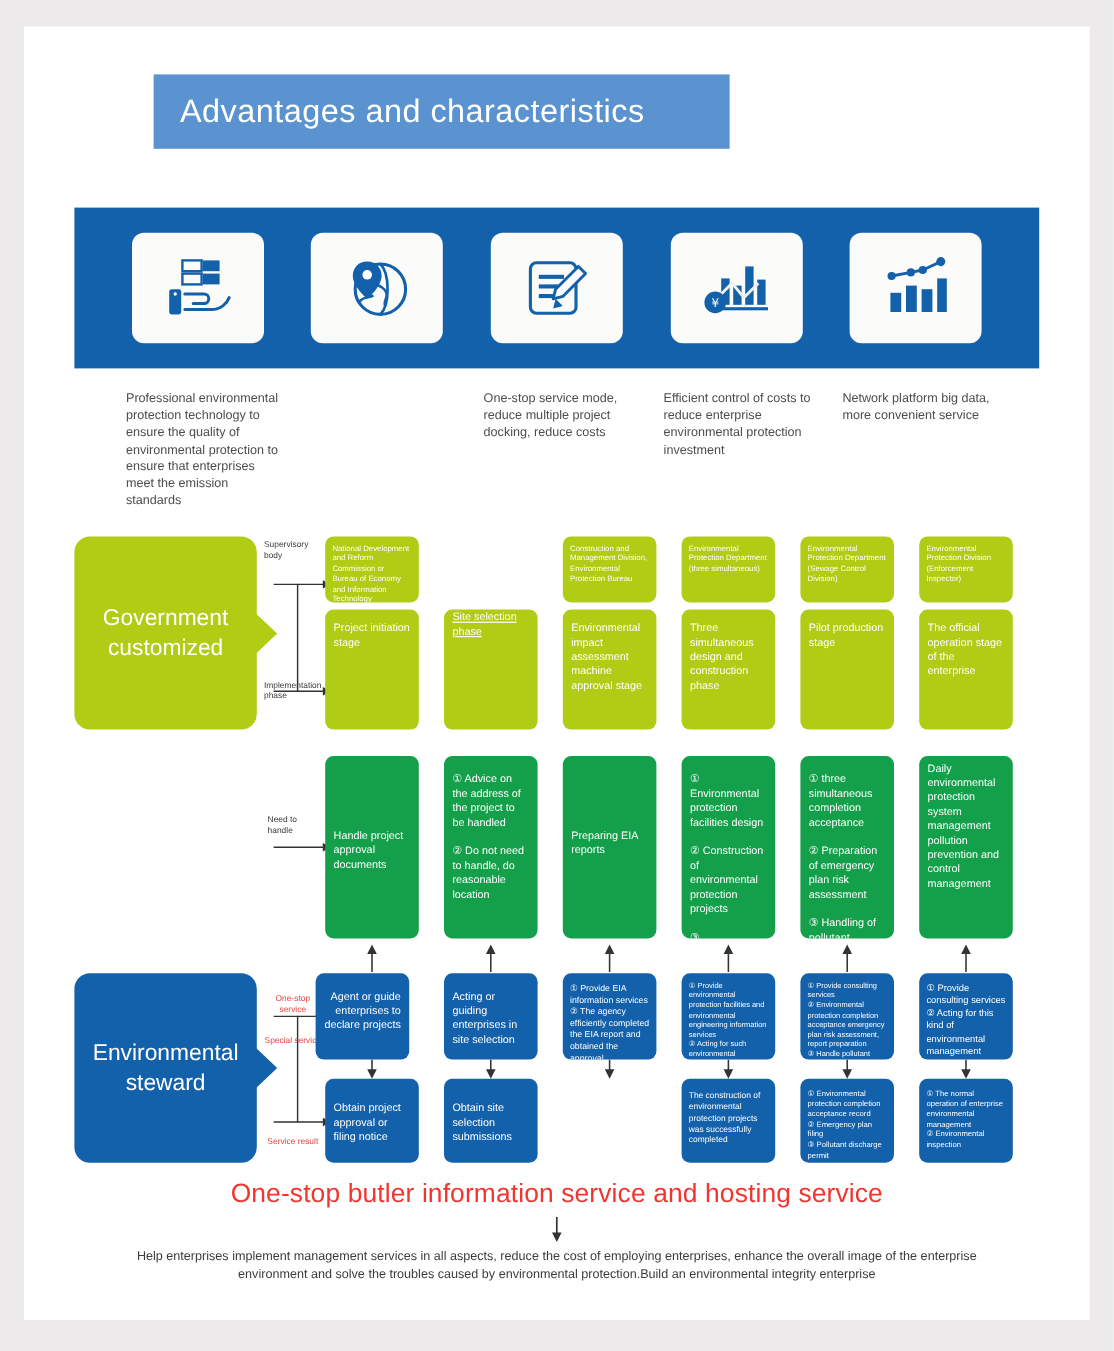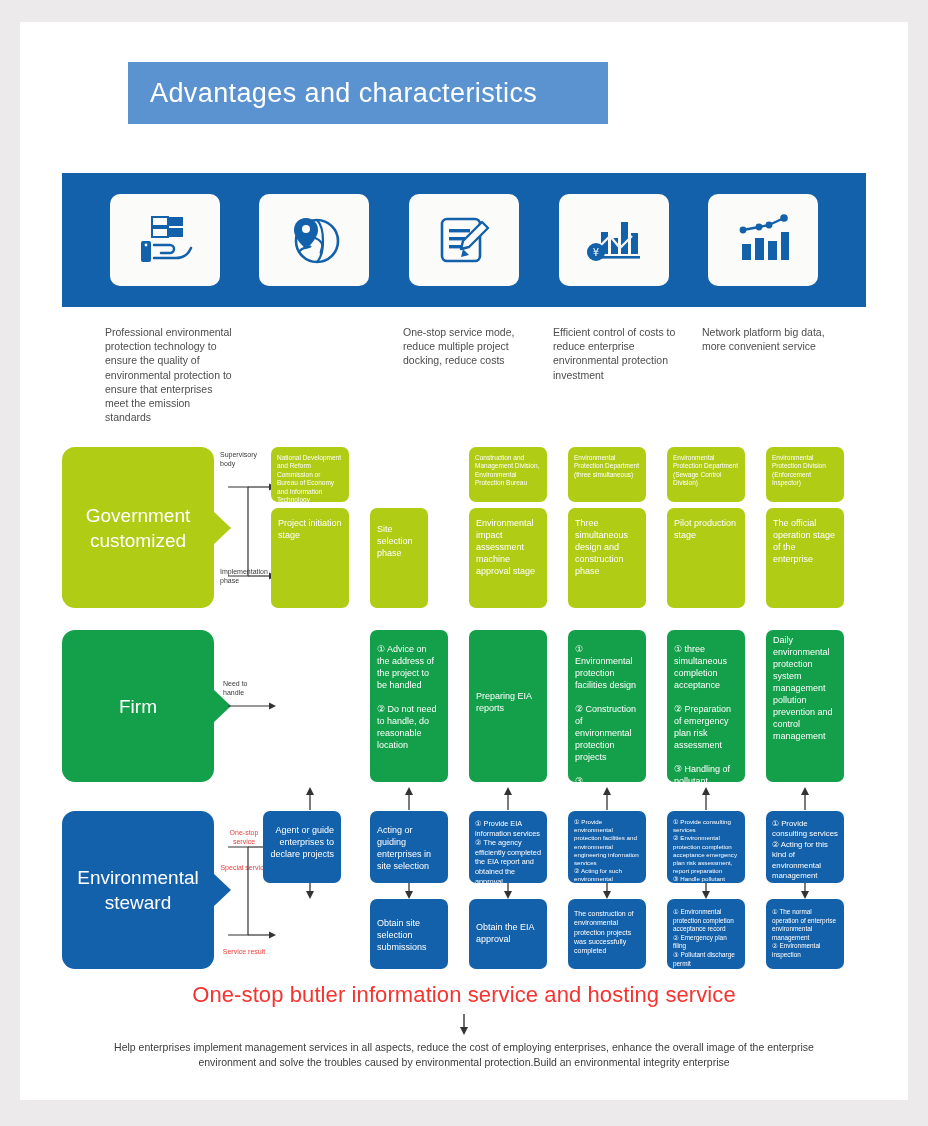--- a/index.html
+++ b/index.html
@@ -200,38 +200,35 @@
     <path d="M62 129 l-7 -3.5 v7 z" fill="#333"></path>
   </svg>
 
   <div class="cell g" style="left:251px;top:425px;width:78px;height:55px;padding:7px 6px;font-size:6.5px;line-height:8.4px;">National Development and Reform Commission or Bureau of Economy and Information Technology</div>
   <div class="cell g" style="left:449px;top:425px;width:78px;height:55px;padding:7px 6px;font-size:6.5px;line-height:8.4px;">Construction and Management Division, Environmental Protection Bureau</div>
   <div class="cell g" style="left:548px;top:425px;width:78px;height:55px;padding:7px 6px;font-size:6.5px;line-height:8.4px;">Environmental Protection Department (three simultaneous)</div>
   <div class="cell g" style="left:647px;top:425px;width:78px;height:55px;padding:7px 6px;font-size:6.5px;line-height:8.4px;">Environmental Protection Department (Sewage Control Division)</div>
   <div class="cell g" style="left:746px;top:425px;width:78px;height:55px;padding:7px 6px;font-size:6.5px;line-height:8.4px;">Environmental Protection Division (Enforcement Inspector)</div>
 
   <div class="cell g" style="left:251px;top:486px;width:78px;height:100px;padding:9px 7px;font-size:9px;line-height:12px;">Project initiation stage</div>
-  <div class="cell g" style="left:350px;top:486px;width:58px;height:100px;padding:15px 7px;font-size:9px;line-height:12px;">Site selection phase</div>
+  <div class="cell g" style="left:350px;top:486px;width:78px;height:100px;padding:0 7px;font-size:9px;line-height:12px;text-decoration:underline;">Site selection phase</div>
   <div class="cell g" style="left:449px;top:486px;width:78px;height:100px;padding:9px 7px;font-size:9px;line-height:12px;">Environmental impact assessment machine approval stage</div>
   <div class="cell g" style="left:548px;top:486px;width:78px;height:100px;padding:9px 7px;font-size:9px;line-height:12px;">Three simultaneous design and construction phase</div>
   <div class="cell g" style="left:647px;top:486px;width:78px;height:100px;padding:9px 7px;font-size:9px;line-height:12px;">Pilot production stage</div>
   <div class="cell g" style="left:746px;top:486px;width:78px;height:100px;padding:9px 7px;font-size:9px;line-height:12px;">The official operation stage of the enterprise</div>
 
-  <div class="rowlabel gd" style="left:42px;top:608px;width:152px;height:152px;color:#14a04a;">
-    <span style="color:#fff;padding:0 8px;">Firm</span>
-    <span class="beak"></span>
-  </div>
 
   <div class="clabel" style="left:203px;top:657px;width:46px;">Need to handle</div>
 
   <svg class="connector" style="left:194px;top:660px;" width="64" height="40">
     <path d="M14 24 H56" fill="none" stroke="#333" stroke-width="1.2"></path>
     <path d="M62 24 l-7 -3.5 v7 z" fill="#333"></path>
   </svg>
 
+  <div class="cell gd" style="left:251px;top:608px;width:78px;height:152px;padding:60px 7px 0;font-size:9px;line-height:12px;">Handle project approval documents</div>
   <div class="cell gd" style="left:350px;top:608px;width:78px;height:152px;padding:13px 7px 0;font-size:9px;line-height:12px;white-space:pre-wrap;">① Advice on the address of the project to be handled
 
 ② Do not need to handle, do reasonable location</div>
   <div class="cell gd" style="left:449px;top:608px;width:78px;height:152px;padding:60px 7px 0;font-size:9px;line-height:12px;">Preparing EIA reports</div>
   <div class="cell gd" style="left:548px;top:608px;width:78px;height:152px;padding:13px 7px 0;font-size:9px;line-height:12px;white-space:pre-wrap;">① Environmental protection facilities design
 
 ② Construction of environmental protection projects
 
 ③ Environmental supervision</div>
   <div class="cell gd" style="left:647px;top:608px;width:78px;height:152px;padding:13px 7px 0;font-size:9px;line-height:12px;white-space:pre-wrap;">① three simultaneous completion acceptance
@@ -313,22 +310,22 @@
     </svg>
   <svg class="uparrow" style="left:647px;top:861px;" width="78" height="17">
       <path d="M39 0 V10" stroke="#333" stroke-width="1.3" fill="none"></path>
       <path d="M39 16 l-4 -8 h8 z" fill="#333"></path>
     </svg>
   <svg class="uparrow" style="left:746px;top:861px;" width="78" height="17">
       <path d="M39 0 V10" stroke="#333" stroke-width="1.3" fill="none"></path>
       <path d="M39 16 l-4 -8 h8 z" fill="#333"></path>
     </svg>
 
+  <div class="cell b" style="left:251px;top:877px;width:78px;height:70px;padding:18px 7px 0;font-size:9px;line-height:12px;">Obtain project approval or filing notice</div>
   <div class="cell b" style="left:350px;top:877px;width:78px;height:70px;padding:18px 7px 0;font-size:9px;line-height:12px;">Obtain site selection submissions</div>
-  <div class="cell b" style="left:449px;top:877px;width:78px;height:70px;padding:22px 7px 0;font-size:9px;line-height:12px;">Obtain the EIA approval</div>
   <div class="cell b" style="left:548px;top:877px;width:78px;height:70px;padding:10px 6px 0;font-size:7px;line-height:9.3px;">The construction of environmental protection projects was successfully completed</div>
   <div class="cell b" style="left:647px;top:877px;width:78px;height:70px;padding:9px 6px 0;font-size:6.4px;line-height:8.6px;white-space:pre-wrap;">① Environmental protection completion acceptance record
 ② Emergency plan filing
 ③ Pollutant discharge permit</div>
   <div class="cell b" style="left:746px;top:877px;width:78px;height:70px;padding:9px 6px 0;font-size:6.4px;line-height:8.6px;white-space:pre-wrap;">① The normal operation of enterprise environmental management
 ② Environmental inspection</div>
 
   <div class="redline">One-stop butler information service and hosting service</div>
   <div class="downarrow">
     <svg width="14" height="22" viewBox="0 0 14 22">

